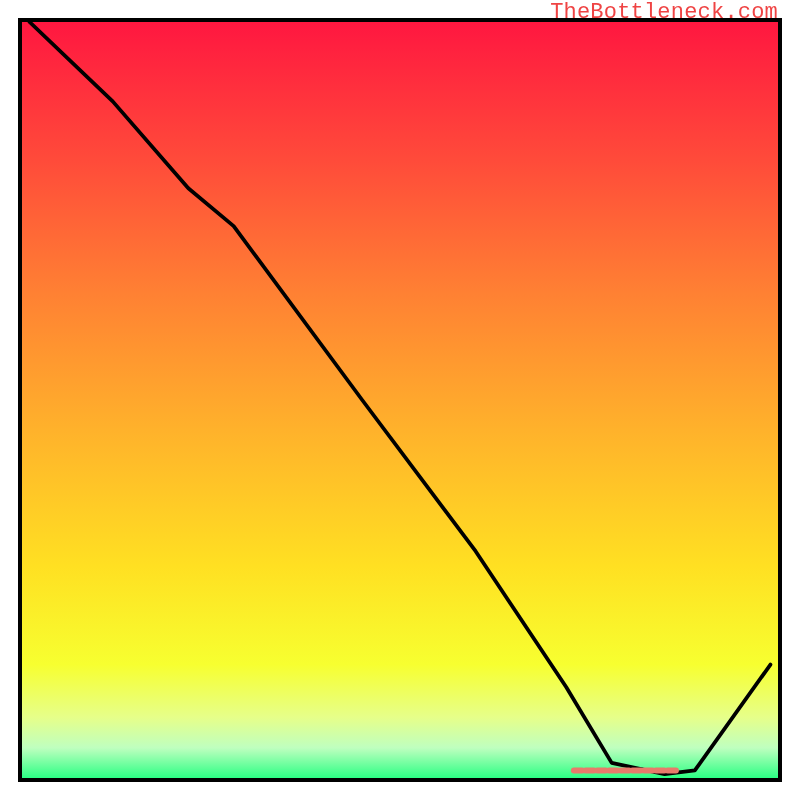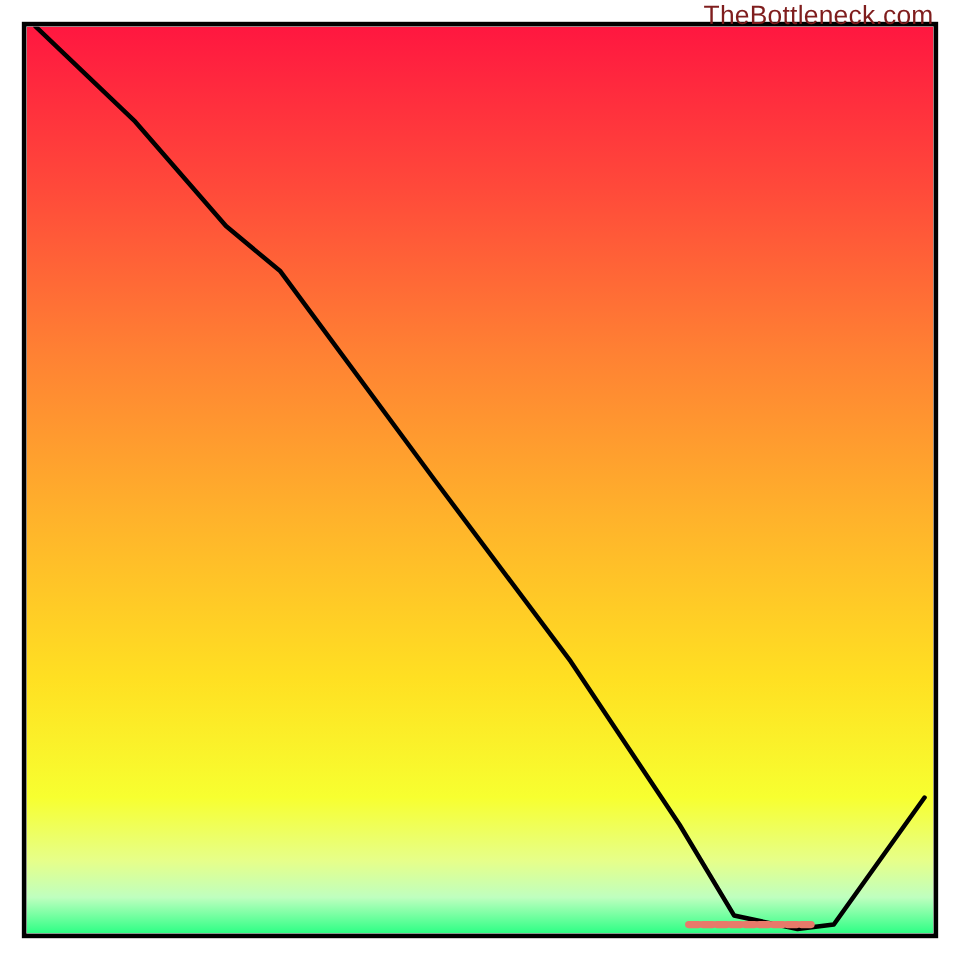--- a/index.html
+++ b/index.html
@@ -28,24 +28,25 @@
     position: absolute;
     inset: 0;
   }
   .line-layer {
     position: absolute;
     inset: 0;
   }
   .watermark {
     position: absolute;
     font-size: 22px;
-    color: #7f1d1d;
+    color: #ef4444;
     font-weight: 500;
     letter-spacing: 0.2px;
     white-space: nowrap;
+    font-family: Liberation Mono, monospace;
   }
   .dashes-layer {
     position: absolute;
     inset: 0;
   }
 </style>
 </head>
 <body>
 
 <div class="canvas">

